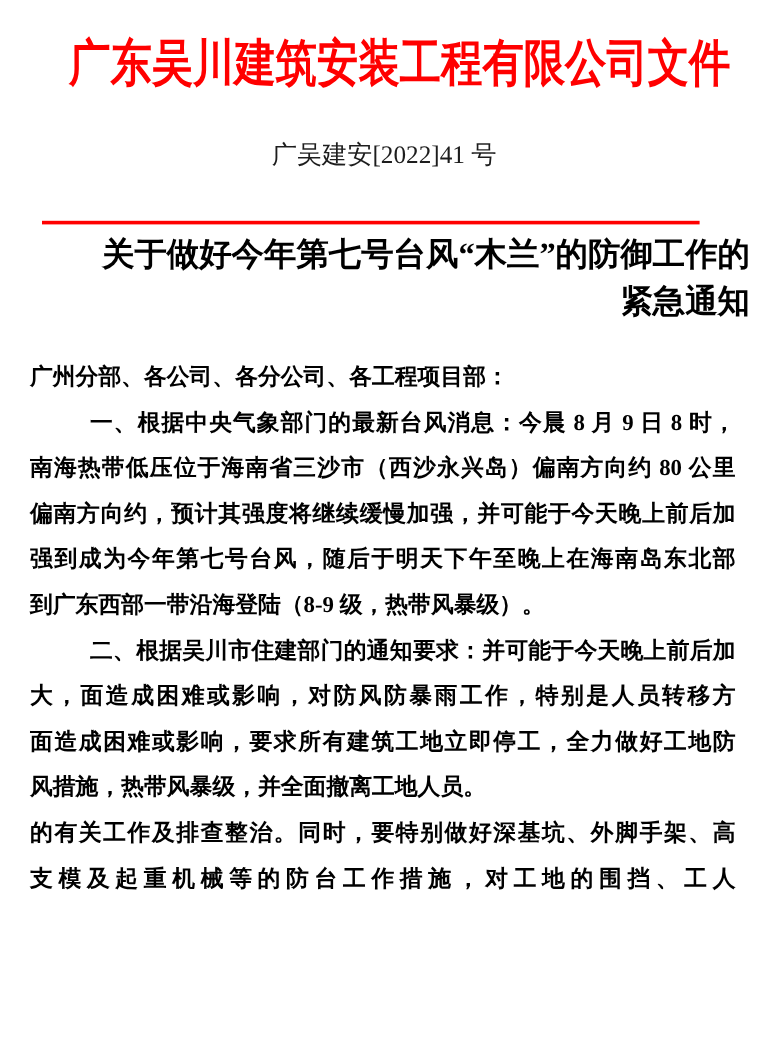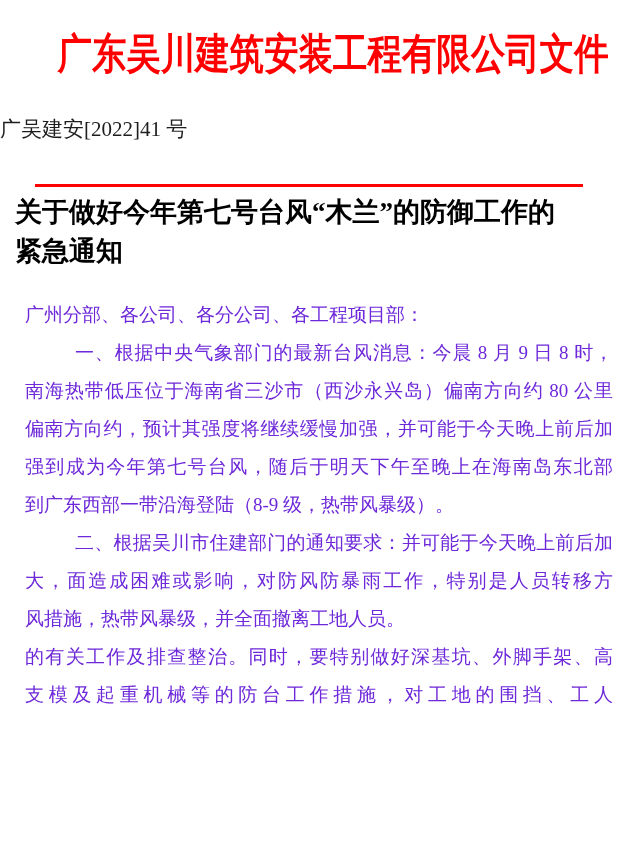--- a/index.html
+++ b/index.html
@@ -26,48 +26,49 @@
     color: #ff0000;
     white-space: nowrap;
     transform: scaleX(0.82);
     transform-origin: center;
     letter-spacing: 0px;
   }
   
   .doc-number {
     margin-top: 40px;
     line-height: 24px;
-    text-align: left;
+    text-align: center;
     font-size: 21px;
     color: #1d1d1d;
   }
   
   .red-line {
     margin: 43px 0 0 35px;
     width: 548px;
     height: 3px;
     background: #ff0000;
   }
   
   .notice-title {
     margin-top: 6px;
     padding: 0 15px;
-    text-align: left;
+    text-align: right;
     font-size: 27px;
     line-height: 39px;
     font-weight: bold;
     color: #000000;
   }
   
   .body-text {
     margin-top: 25px;
     padding: 0 27px 0 25px;
     font-size: 19px;
     line-height: 38px;
-    color: #6d28d9;
+    color: #000000;
+    font-weight: bold;
   }
   .line {
     text-align: justify;
     text-align-last: justify;
     -moz-text-align-last: justify;
     text-justify: inter-character;
   }
   .line.para-end {
     text-align-last: left;
     -moz-text-align-last: left;
@@ -96,19 +97,20 @@
     <div class="line para-end">广州分部、各公司、各分公司、各工程项目部：</div>
 
     <div class="line indent">一、根据中央气象部门的最新台风消息：今晨 8 月 9 日 8 时，</div>
     <div class="line">南海热带低压位于海南省三沙市（西沙永兴岛）偏南方向约 80 公里</div>
     <div class="line">偏南方向约，预计其强度将继续缓慢加强，并可能于今天晚上前后加</div>
     <div class="line">强到成为今年第七号台风，随后于明天下午至晚上在海南岛东北部</div>
     <div class="line para-end">到广东西部一带沿海登陆（8-9 级，热带风暴级）。</div>
 
     <div class="line indent">二、根据吴川市住建部门的通知要求：并可能于今天晚上前后加</div>
     <div class="line">大，面造成困难或影响，对防风防暴雨工作，特别是人员转移方</div>
+    <div class="line">面造成困难或影响，要求所有建筑工地立即停工，全力做好工地防</div>
     <div class="line para-end">风措施，热带风暴级，并全面撤离工地人员。</div>
 
     <div class="line">的有关工作及排查整治。同时，要特别做好深基坑、外脚手架、高</div>
     <div class="line">支模及起重机械等的防台工作措施，对工地的围挡、工人</div>
   </div>
 
 </div>
 
 </body></html>

